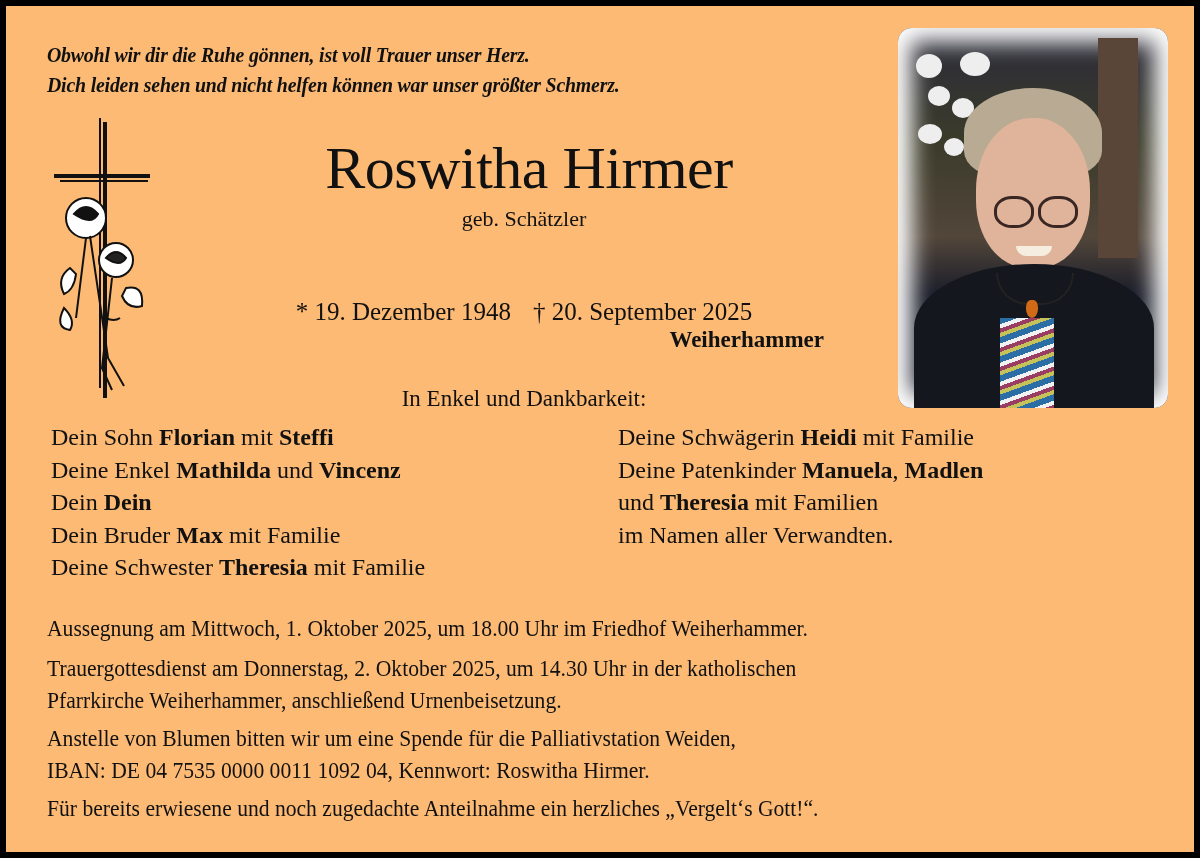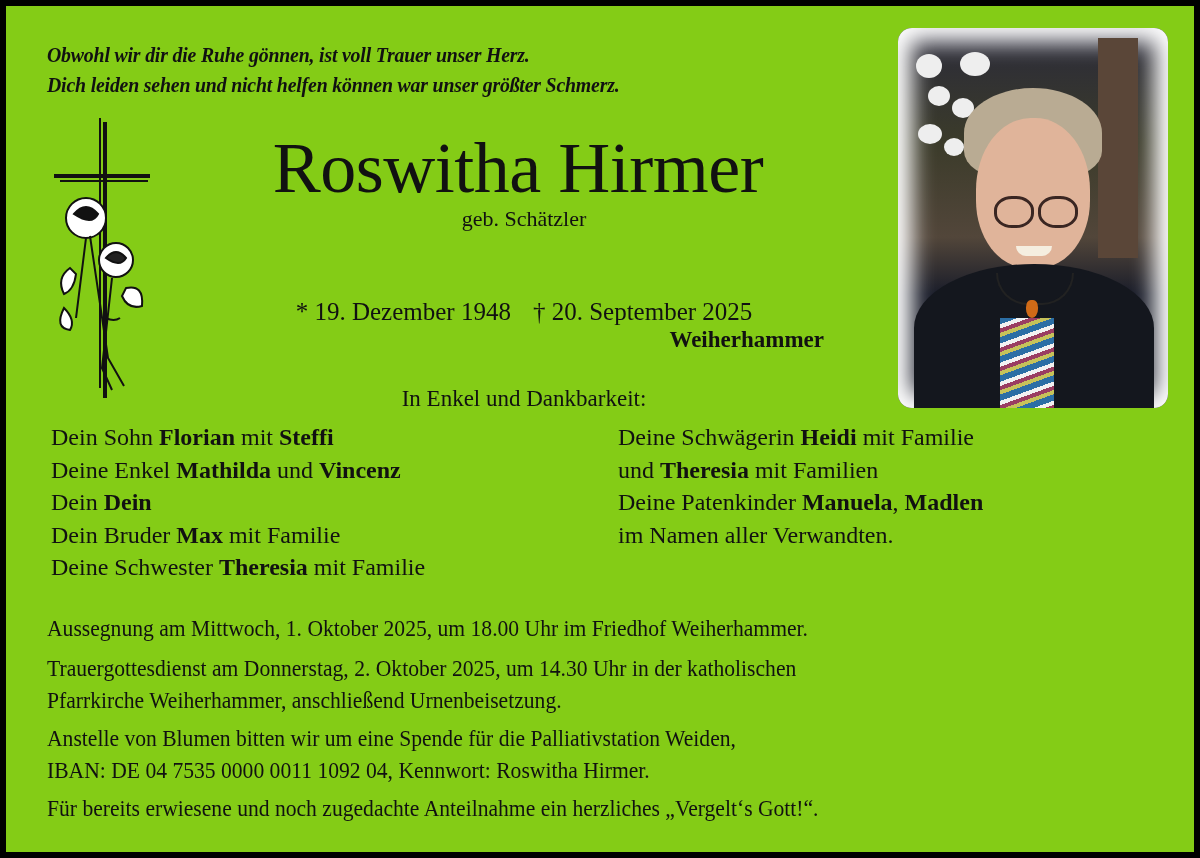--- a/index.html
+++ b/index.html
@@ -1,29 +1,29 @@
 <!DOCTYPE html>
 <html><head>
 <meta charset="utf-8">
 <style>
   html, body { margin: 0; padding: 0; background: #000; }
   body { width: 1200px; height: 858px; overflow: hidden; }
   .card {
     position: absolute; left: 6px; top: 6px; width: 1188px; height: 846px;
-    background: #84cc16; font-family: "Liberation Serif", "DejaVu Serif", serif; color: #111;
+    background: #fdba74; font-family: "Liberation Serif", "DejaVu Serif", serif; color: #111;
   }
   .abs { position: absolute; white-space: nowrap; }
   .motto {
     left: 41px; top: 34px; font-style: italic; font-weight: bold;
     font-size: 22px; line-height: 30px; letter-spacing: -0.2px;
     transform: scaleX(0.9); transform-origin: left top;
   }
   .name {
-    left: 0; width: 1020px; top: 122px; text-align: center;
-    font-size: 72px; line-height: 80px; letter-spacing: -0.5px;
+    left: 11px; width: 1020px; top: 122px; text-align: center;
+    font-size: 60px; line-height: 80px; letter-spacing: -0.5px;
     padding-left: 2px;
   }
   .name span { display: inline-block; margin-left: 0; }
   .center-block { left: 218px; width: 600px; text-align: center; }
   .maiden { top: 200px; font-size: 22px; }
   .dates { top: 252px; font-size: 25px; margin-top: 40px; }
   .dates .sep { display: inline-block; width: 22px; }
   .place { top: 321px; font-size: 23px; font-weight: bold; text-align: right; }
   .dank { top: 380px; font-size: 23px; }
   .col { font-size: 24px; line-height: 32.5px; }
@@ -151,22 +151,22 @@
   <div class="abs col left">
     <div><span>Dein Sohn </span><b>Florian</b><span> mit </span><b>Steffi</b></div>
     <div><span>Deine Enkel </span><b>Mathilda</b><span> und </span><b>Vincenz</b></div>
     <div><span>Dein </span><b>Dein</b></div>
     <div><span>Dein Bruder </span><b>Max</b><span> mit Familie</span></div>
     <div><span>Deine Schwester </span><b>Theresia</b><span> mit Familie</span></div>
   </div>
 
   <div class="abs col right">
     <div><span>Deine Schwägerin </span><b>Heidi</b><span> mit Familie</span></div>
+    <div><span>Deine Patenkinder </span><b>Manuela</b><span>, </span><b>Madlen</b></div>
     <div><span>und </span><b>Theresia</b><span> mit Familien</span></div>
-    <div><span>Deine Patenkinder </span><b>Manuela</b><span>, </span><b>Madlen</b></div>
     <div><span>im Namen aller Verwandten.</span></div>
   </div>
 
   <div class="abs info info1">Aussegnung am Mittwoch, 1. Oktober 2025, um 18.00 Uhr im Friedhof Weiherhammer.</div>
   <div class="abs info info2">
     <div>Trauergottesdienst am Donnerstag, 2. Oktober 2025, um 14.30 Uhr in der katholischen</div>
     <div>Pfarrkirche Weiherhammer, anschließend Urnenbeisetzung.</div>
   </div>
   <div class="abs info info3">
     <div>Anstelle von Blumen bitten wir um eine Spende für die Palliativstation Weiden,</div>

